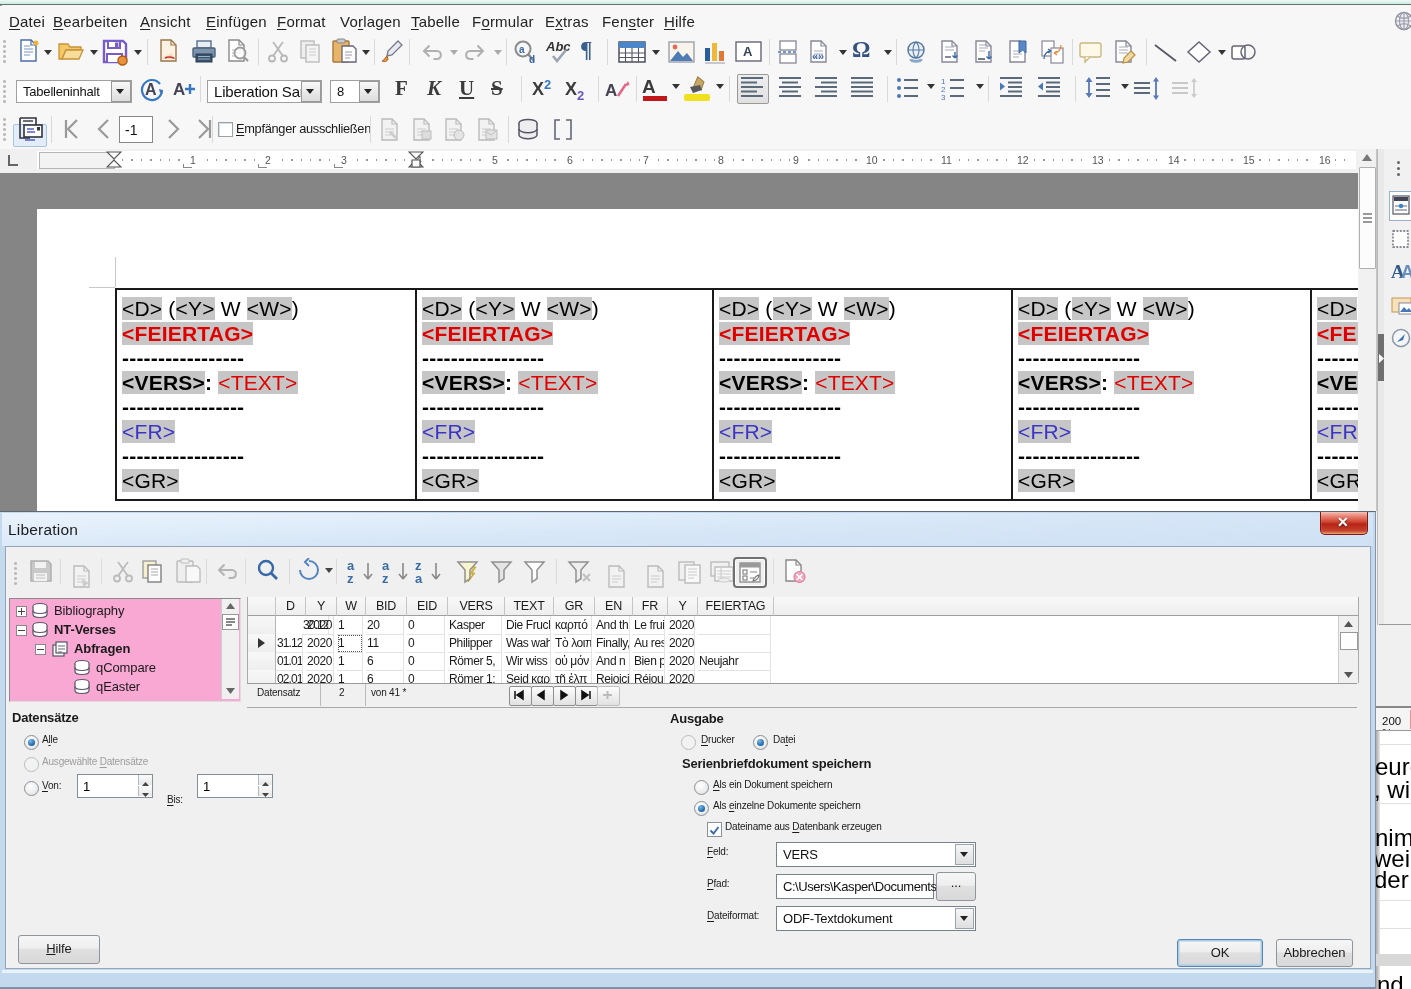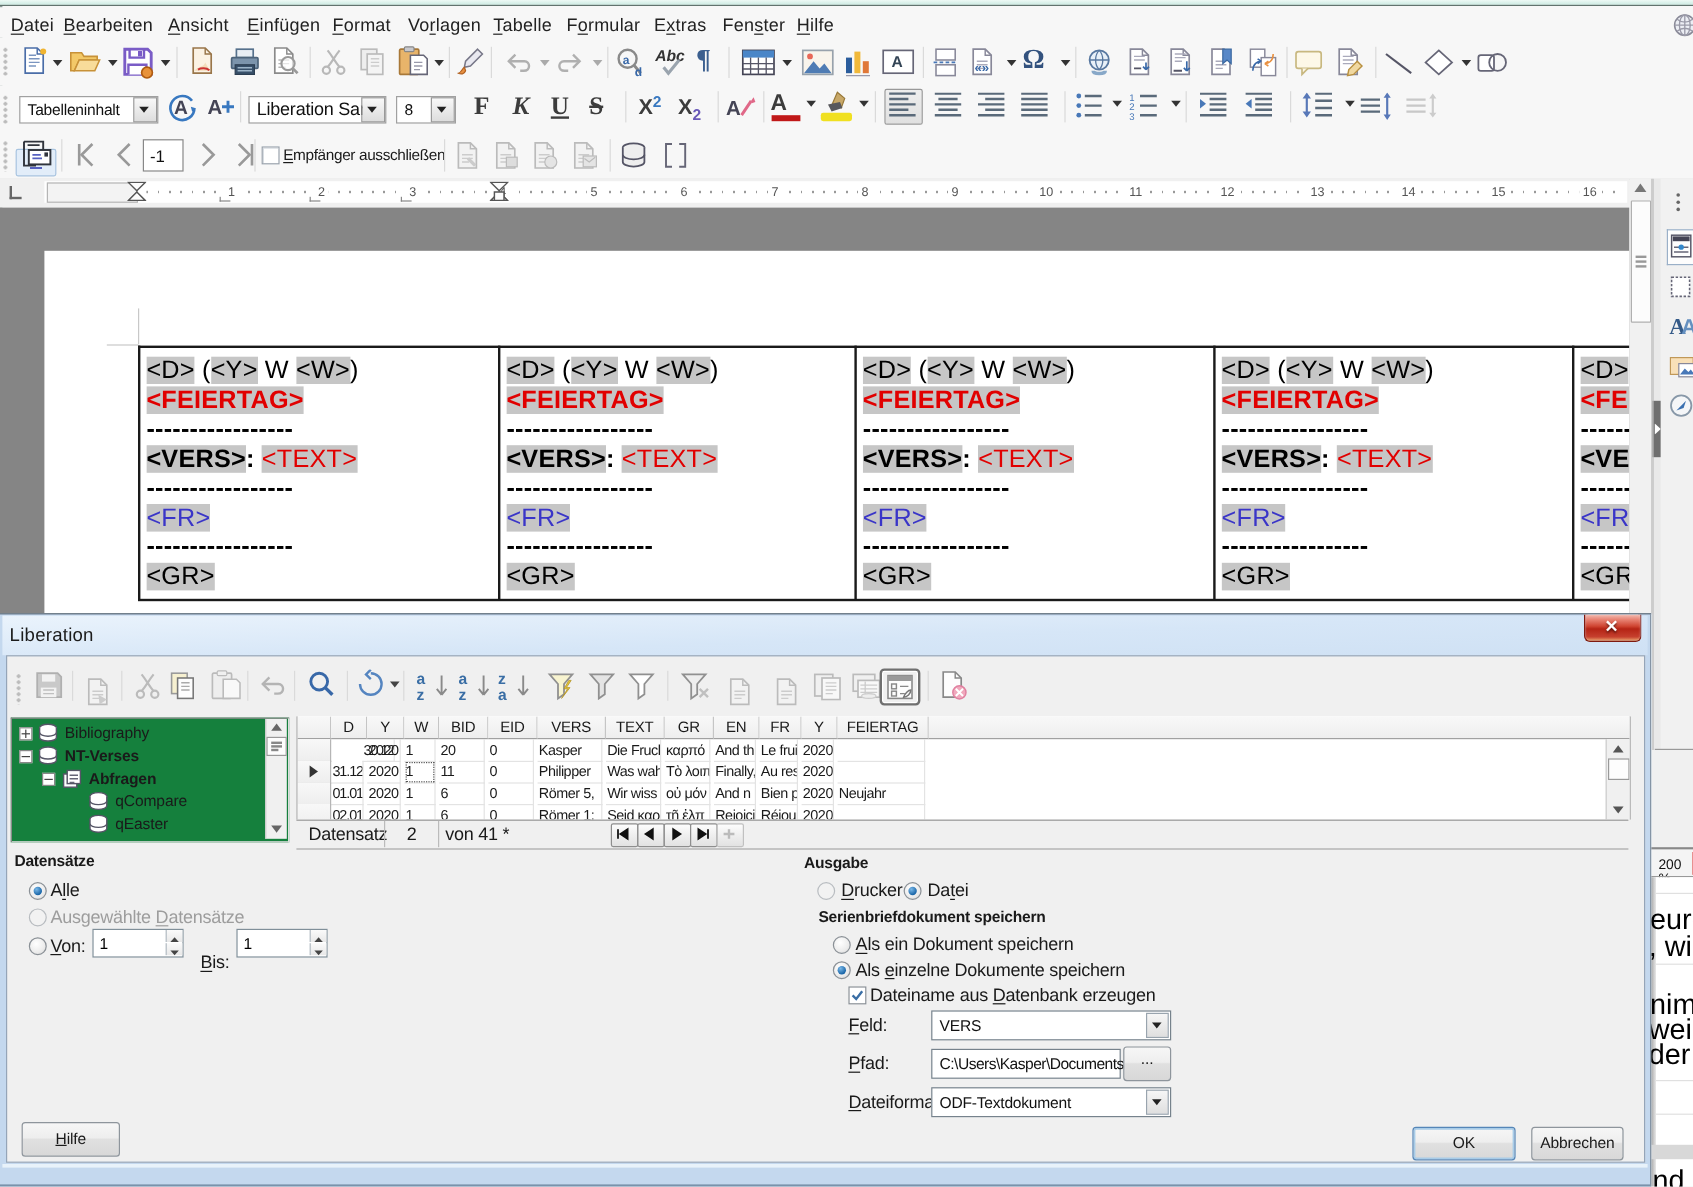--- a/index.html
+++ b/index.html
@@ -37,26 +37,26 @@
 #rightcol{left:1358px;top:149px;width:53px;height:840px;background:#f1f1f1;}
 .sbfrag{position:absolute;font-size:24px;color:#000;white-space:nowrap;}
 
 #dlg{left:0;top:511px;width:1375px;height:478px;}
 #dlgframe{position:absolute;left:0;top:0;width:1375px;height:478px;background:#c4d8ee;border-top:1.5px solid #5c6a76;border-right:1.5px solid #8494a5;}
 #dlgtitle{position:absolute;left:2px;top:2px;width:1371px;height:33px;background:linear-gradient(178deg,#eaf3fc,#d6e6f7 55%,#cfe1f4);}
 #dlgtext{position:absolute;left:8px;top:10px;font-size:15.5px;letter-spacing:0.2px;color:#1c1c1c;}
 #dlgclose{position:absolute;left:1320px;top:1px;width:46px;height:22px;background:linear-gradient(#f2beb4,#e98778 18%,#cf4431 45%,#b52415 55%,#c6402e 85%,#e89c64);border:1px solid #7e1a10;border-top:none;border-radius:0 0 5px 5px;box-shadow:inset 0 0 2px #fff5;}
 #dlgclose span{position:absolute;left:16px;top:2px;color:#fff;font-size:14px;font-weight:bold;text-shadow:0 1px 2px #00000088;}
 #dlgclient{position:absolute;left:5px;top:35px;width:1364px;height:421px;background:#f0f0f0;border:1px solid #95a5b8;}
-.df{font-size:15px;letter-spacing:-0.2px;color:#1a1a1a;white-space:nowrap;}
+.df{font-size:10px;letter-spacing:-0.2px;color:#1a1a1a;white-space:nowrap;}
 .df u,.dfb u{text-decoration:underline;text-underline-offset:2px;}
 .dfb{font-size:13px;letter-spacing:-0.2px;font-weight:bold;color:#1a1a1a;white-space:nowrap;}
 .gray{color:#9d9d9d;}
 
-#dtree{position:absolute;left:9px;top:87px;width:230px;height:102px;background:#15803d;border:1px solid #8a8a8a;border-bottom-color:#ddd;border-right-color:#ddd;overflow:hidden;}
+#dtree{position:absolute;left:9px;top:87px;width:230px;height:102px;background:#f9a8d4;border:1px solid #8a8a8a;border-bottom-color:#ddd;border-right-color:#ddd;overflow:hidden;}
 .ti{position:absolute;font-size:13px;letter-spacing:-0.1px;color:#1a1a1a;white-space:nowrap;}
 
 #dgrid{position:absolute;left:241px;top:85px;width:1116px;height:110px;background:#fff;border-left:1px solid #aaa;overflow:hidden;}
 .gh{position:absolute;top:0;height:18px;background:linear-gradient(#f8f8f8,#eee);border-right:1px solid #c5c5c5;border-bottom:1px solid #a0a0a0;font-size:12.5px;letter-spacing:-0.2px;color:#1a1a1a;text-align:center;line-height:18px;}
 .gc{position:absolute;height:18px;font-size:12px;letter-spacing:-0.4px;color:#1a1a1a;line-height:18px;padding-left:1px;white-space:nowrap;overflow:hidden;border-right:1px solid #e3e3e3;border-bottom:1px solid #e3e3e3;}
 .rh{position:absolute;left:0;width:27px;height:18px;background:linear-gradient(#f8f8f8,#eee);border-right:1px solid #b5b5b5;border-bottom:1px solid #c5c5c5;}
 
 #recbar{position:absolute;left:247px;top:172px;width:1110px;height:23px;background:#f0f0f0;border-top:1px solid #9a9a9a;border-bottom:1px solid #a8a8a8;}
 .navbtn{position:absolute;top:2px;width:21px;height:18px;background:linear-gradient(#fdfdfd,#f0f0f0 45%,#e2e2e2);border:1px solid #8e8e8e;border-radius:2px;}
 

